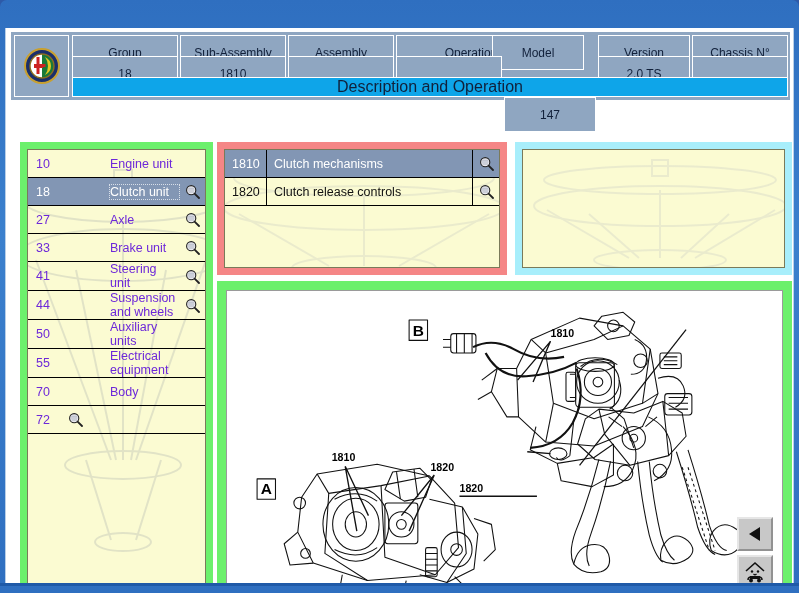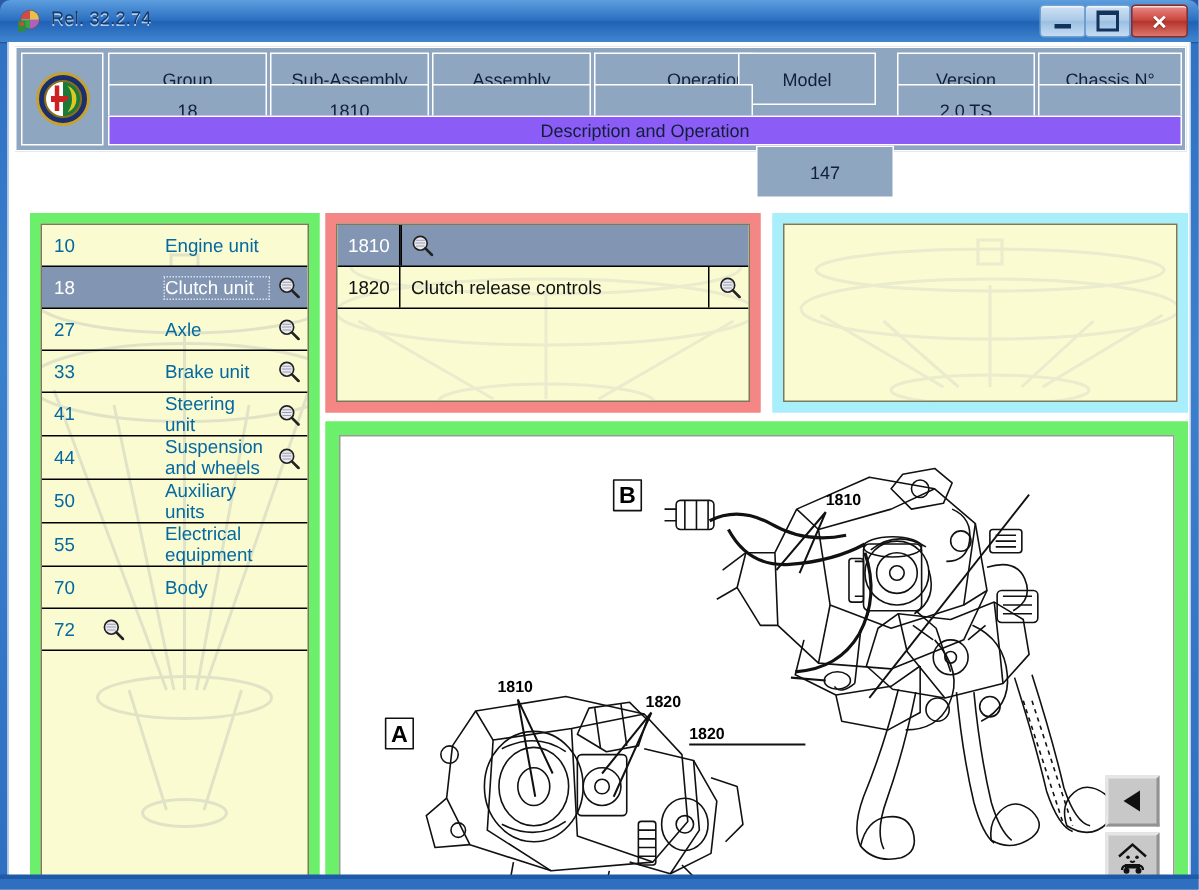--- a/index.html
+++ b/index.html
@@ -69,23 +69,23 @@
   #hrow1{top:3px;}
   #hrow2{top:24px;}
   .hcell{
     position:absolute;height:35px;box-sizing:border-box;
     border:1px solid #ffffff;background:#8fa6c1;
     display:flex;align-items:center;justify-content:center;
     font-size:12px;color:#11203a;
   }
   #desc-bar{
     position:absolute;left:61px;top:45px;width:716px;height:20px;
-    border:1px solid #ffffff;box-sizing:border-box;background:#8b5cf6;
+    border:1px solid #ffffff;box-sizing:border-box;background:#0ea5e9;
     display:flex;align-items:center;justify-content:center;
-    font-size:12px;color:#11203a;
+    font-size:16px;color:#11203a;
   }
 
   
   .panel{position:absolute;box-sizing:border-box;}
   #sidebar-panel{
     left:14px;top:114px;width:193px;height:465px;
     border:4px solid #6cf06c;background:#6cf06c;
     padding:0;
   }
   #sidebar-inner{
@@ -94,21 +94,21 @@
   }
   #sidebar-watermark{
     position:absolute;left:-12px;top:10px;width:215px;height:430px;
     opacity:.26;pointer-events:none;
   }
   #sidebar-list{position:absolute;left:0;top:0;right:0;}
   .srow{
     position:relative;display:flex;align-items:center;
     border-bottom:1px solid #000;
     min-height:27px;background:transparent;
-    font-size:12.5px;color:#0369a1;
+    font-size:12.5px;color:#6d28d9;
   }
   .srow.sel{background:#8296b4;color:#fff;}
   .srow .num{width:34px;flex:0 0 34px;text-align:left;padding-left:8px;box-sizing:border-box;}
   .srow .lbl{flex:1;padding-right:4px;line-height:1.12;margin-left:48px;}
   .srow.sel .lbl{outline:1px dotted #d8dfe9;outline-offset:0;}
   .srow .mg{width:26px;flex:0 0 26px;display:flex;align-items:center;justify-content:center;}
 
   #mid-panel{
     left:211px;top:114px;width:290px;height:133px;
     border:4px solid #f58686;background:#f58686;
@@ -158,44 +158,20 @@
   #nav-home{right:9px;bottom:8px;}
   #bottom-line{
     position:absolute;left:0;top:583px;width:799px;height:3px;background:#1f5aa8;
   }
 </style>
 </head>
 <body>
 
 <div id="window">
 
-  <div id="titlebar">
-    <span id="title-icon">
-      <svg width="16" height="16" viewBox="0 0 16 16">
-        <circle cx="8" cy="7" r="6" fill="#e8e0ea" stroke="#6b5a6e" stroke-width="1"></circle>
-        <path d="M2 7 A6 6 0 0 1 8 1 L8 7 Z" fill="#d14a4a"></path>
-        <path d="M8 1 A6 6 0 0 1 14 7 L8 7 Z" fill="#e6c14a"></path>
-        <path d="M14 7 A6 6 0 0 1 8 13 L8 7 Z" fill="#b060b8"></path>
-        <path d="M8 13 A6 6 0 0 1 2 7 L8 7 Z" fill="#3aa34a"></path>
-        <rect x="0" y="8" width="5" height="7" fill="#2e8b3d"></rect>
-        <rect x="1" y="9" width="3" height="2" fill="#d84a3a"></rect>
-      </svg>
-    </span>
-    <span id="title-text">Rel. 32.2.74</span>
-
-    <div class="winbtn" id="btn-min">
-      <i class="minglyph"></i>
-    </div>
-    <div class="winbtn" id="btn-max">
-      <i class="maxglyph"></i>
-    </div>
-    <div class="winbtn" id="btn-close">
-      <span>✕</span>
-    </div>
-  </div>
 
   <div id="client">
 
     <div id="header">
       <div id="logo-cell">
         <svg width="38" height="38" viewBox="0 0 38 38">
           <circle cx="19" cy="19" r="17" fill="#1a2f6b" stroke="#c8a030" stroke-width="2"></circle>
           <circle cx="19" cy="19" r="12" fill="#f2f0e8"></circle>
           <path d="M19 7 A12 12 0 0 0 19 31 Z" fill="#ffffff"></path>
           <path d="M19 7 A12 12 0 0 1 19 31 Z" fill="#1a7a38"></path>
@@ -341,20 +317,21 @@
             <ellipse cx="145" cy="22" rx="130" ry="18"></ellipse>
             <ellipse cx="145" cy="52" rx="140" ry="22"></ellipse>
             <path d="M20 58 L110 110 M270 58 L180 110 M145 34 L145 110"></path>
             <ellipse cx="145" cy="112" rx="72" ry="12"></ellipse>
             <rect x="136" y="2" width="16" height="16"></rect>
           </g>
         </svg>
         <div id="mid-list">
             <div class="mrow sel">
               <span class="num">1810</span>
+              <span class="lbl">Clutch mechanisms</span>
               <span class="mg">
                 <svg width="15" height="15" viewBox="0 0 15 15">
                   <circle cx="6.2" cy="6.2" r="4.6" fill="#e9e9ef" stroke="#222" stroke-width="1.1"></circle>
                   <path d="M3.2 4.2 l6 0 M3 6 l6.4 0 M3.4 8 l5.6 0" stroke="#9aa0b0" stroke-width=".7"></path>
                   <path d="M9.6 9.6 L14 14" stroke="#222" stroke-width="1.8" stroke-linecap="round"></path>
                 </svg>
               </span>
             </div>
             <div class="mrow">
               <span class="num">1820</span>

